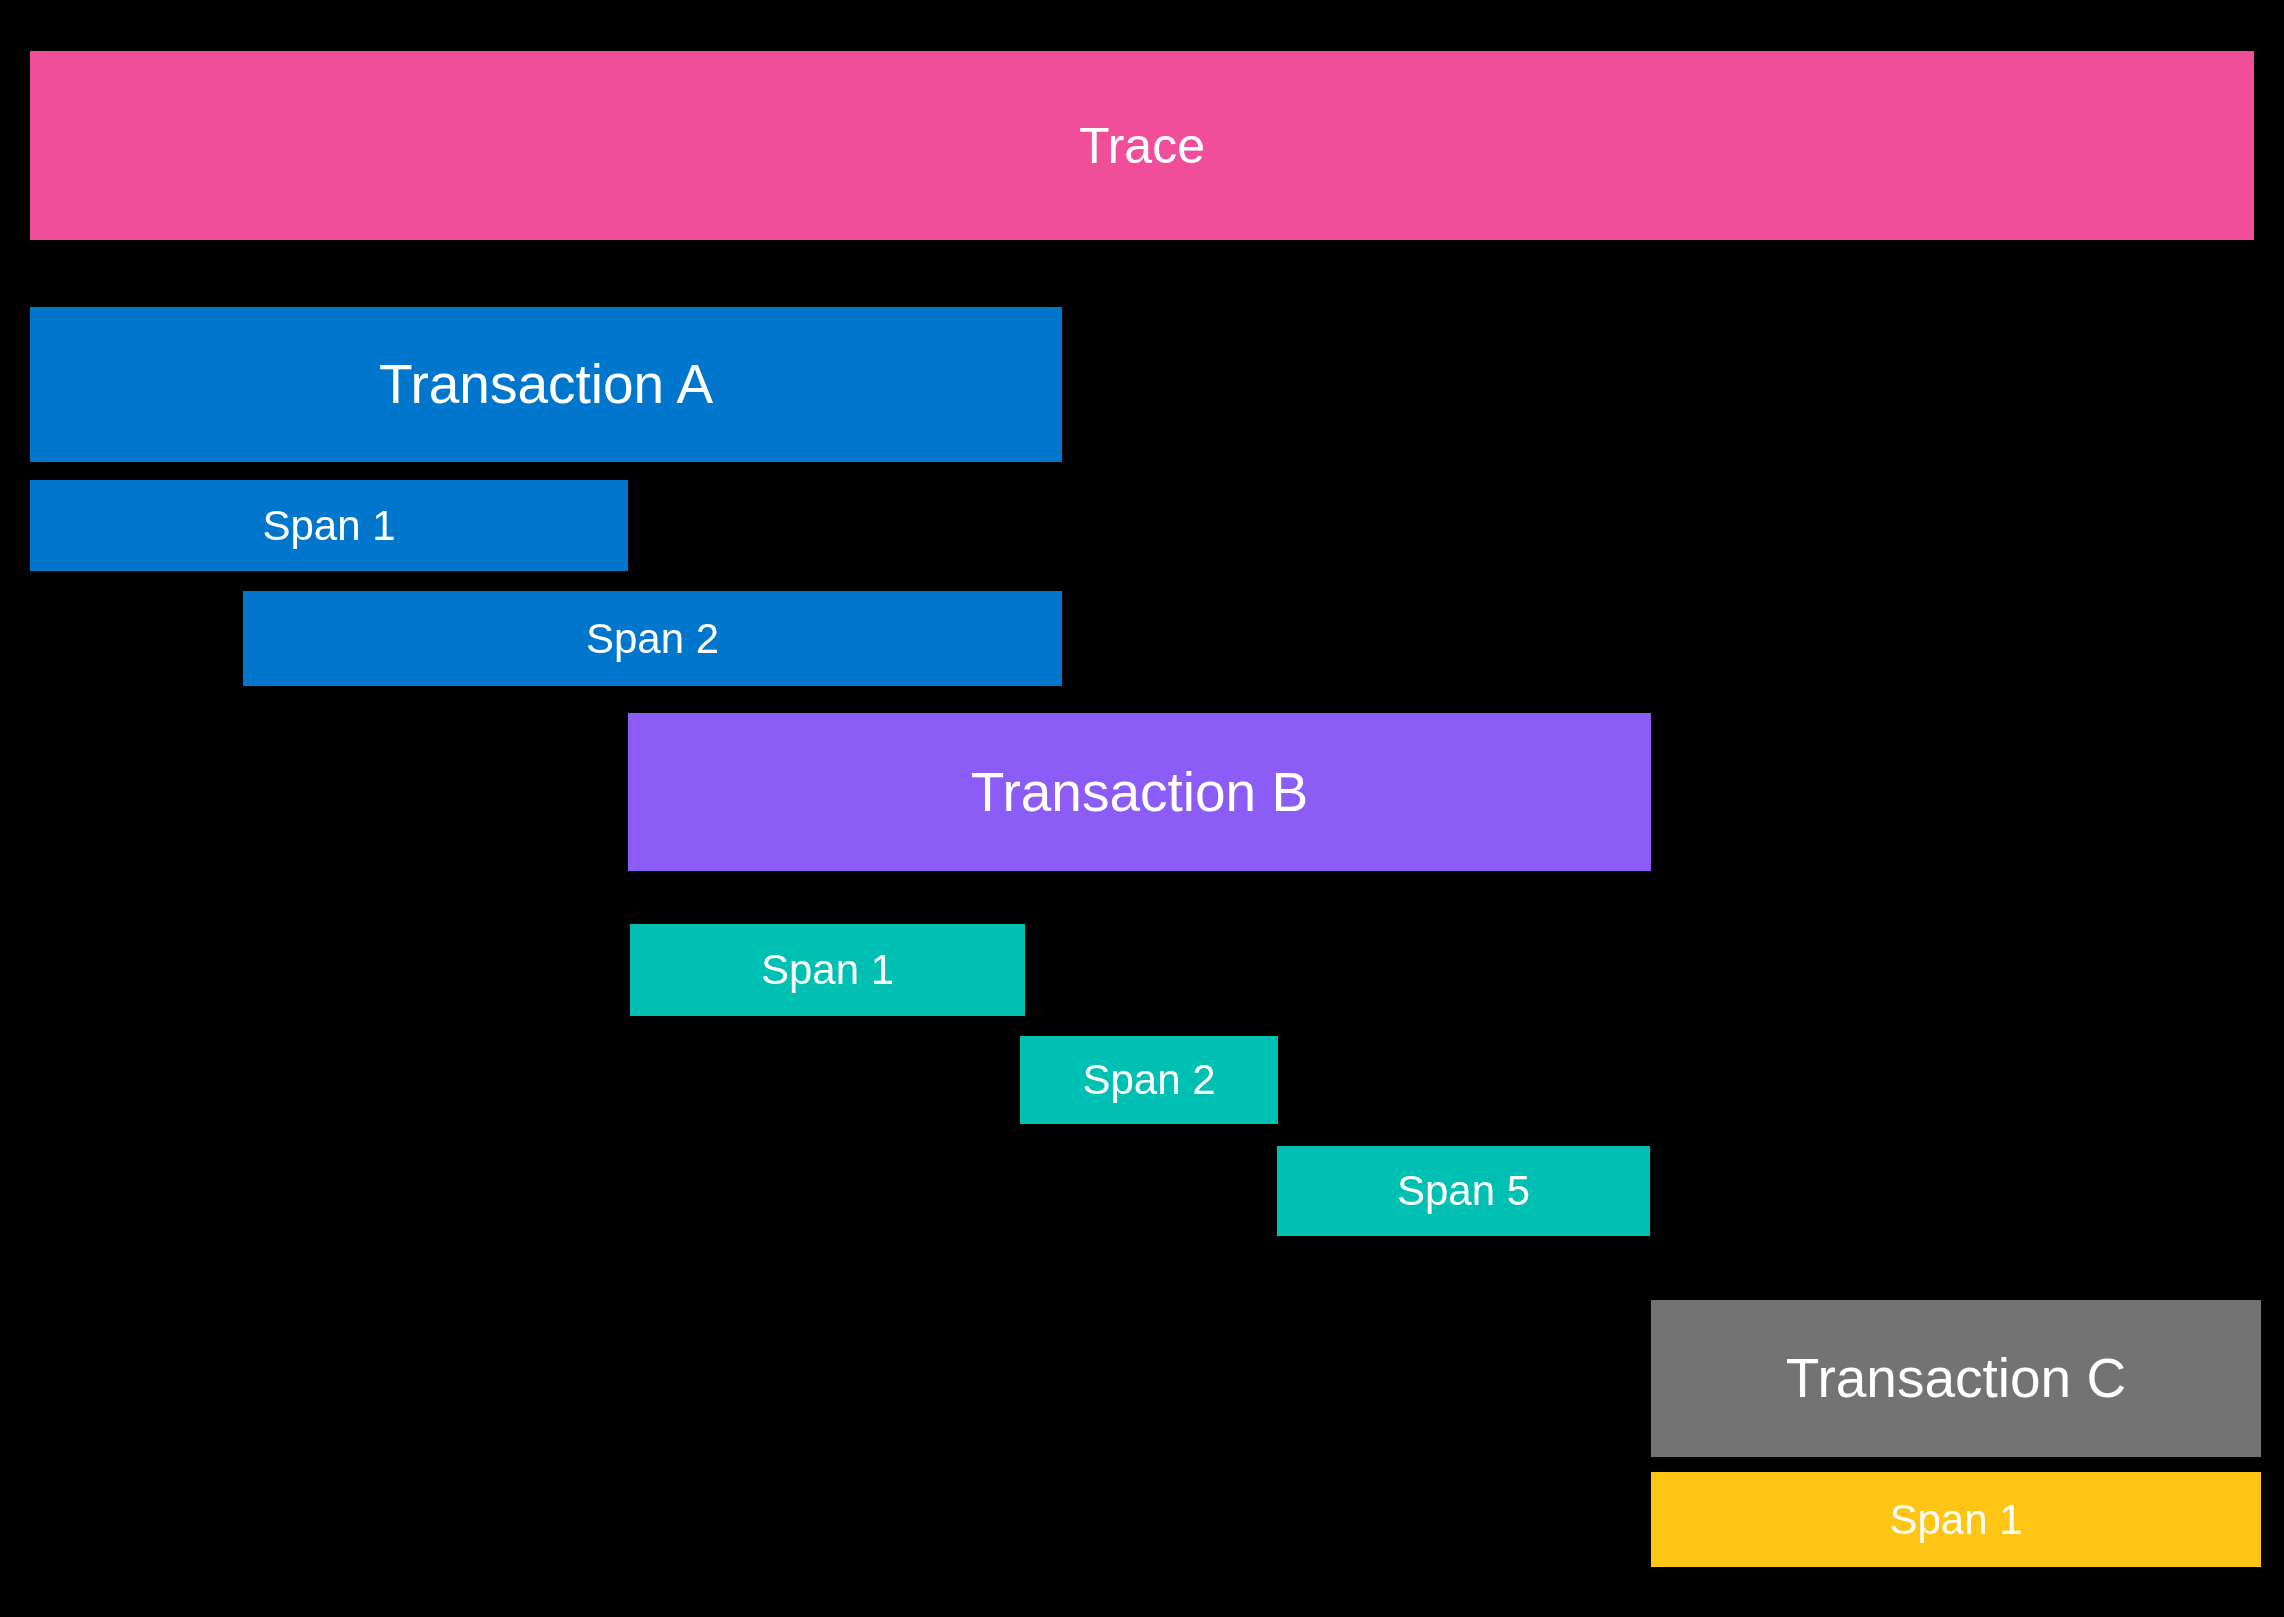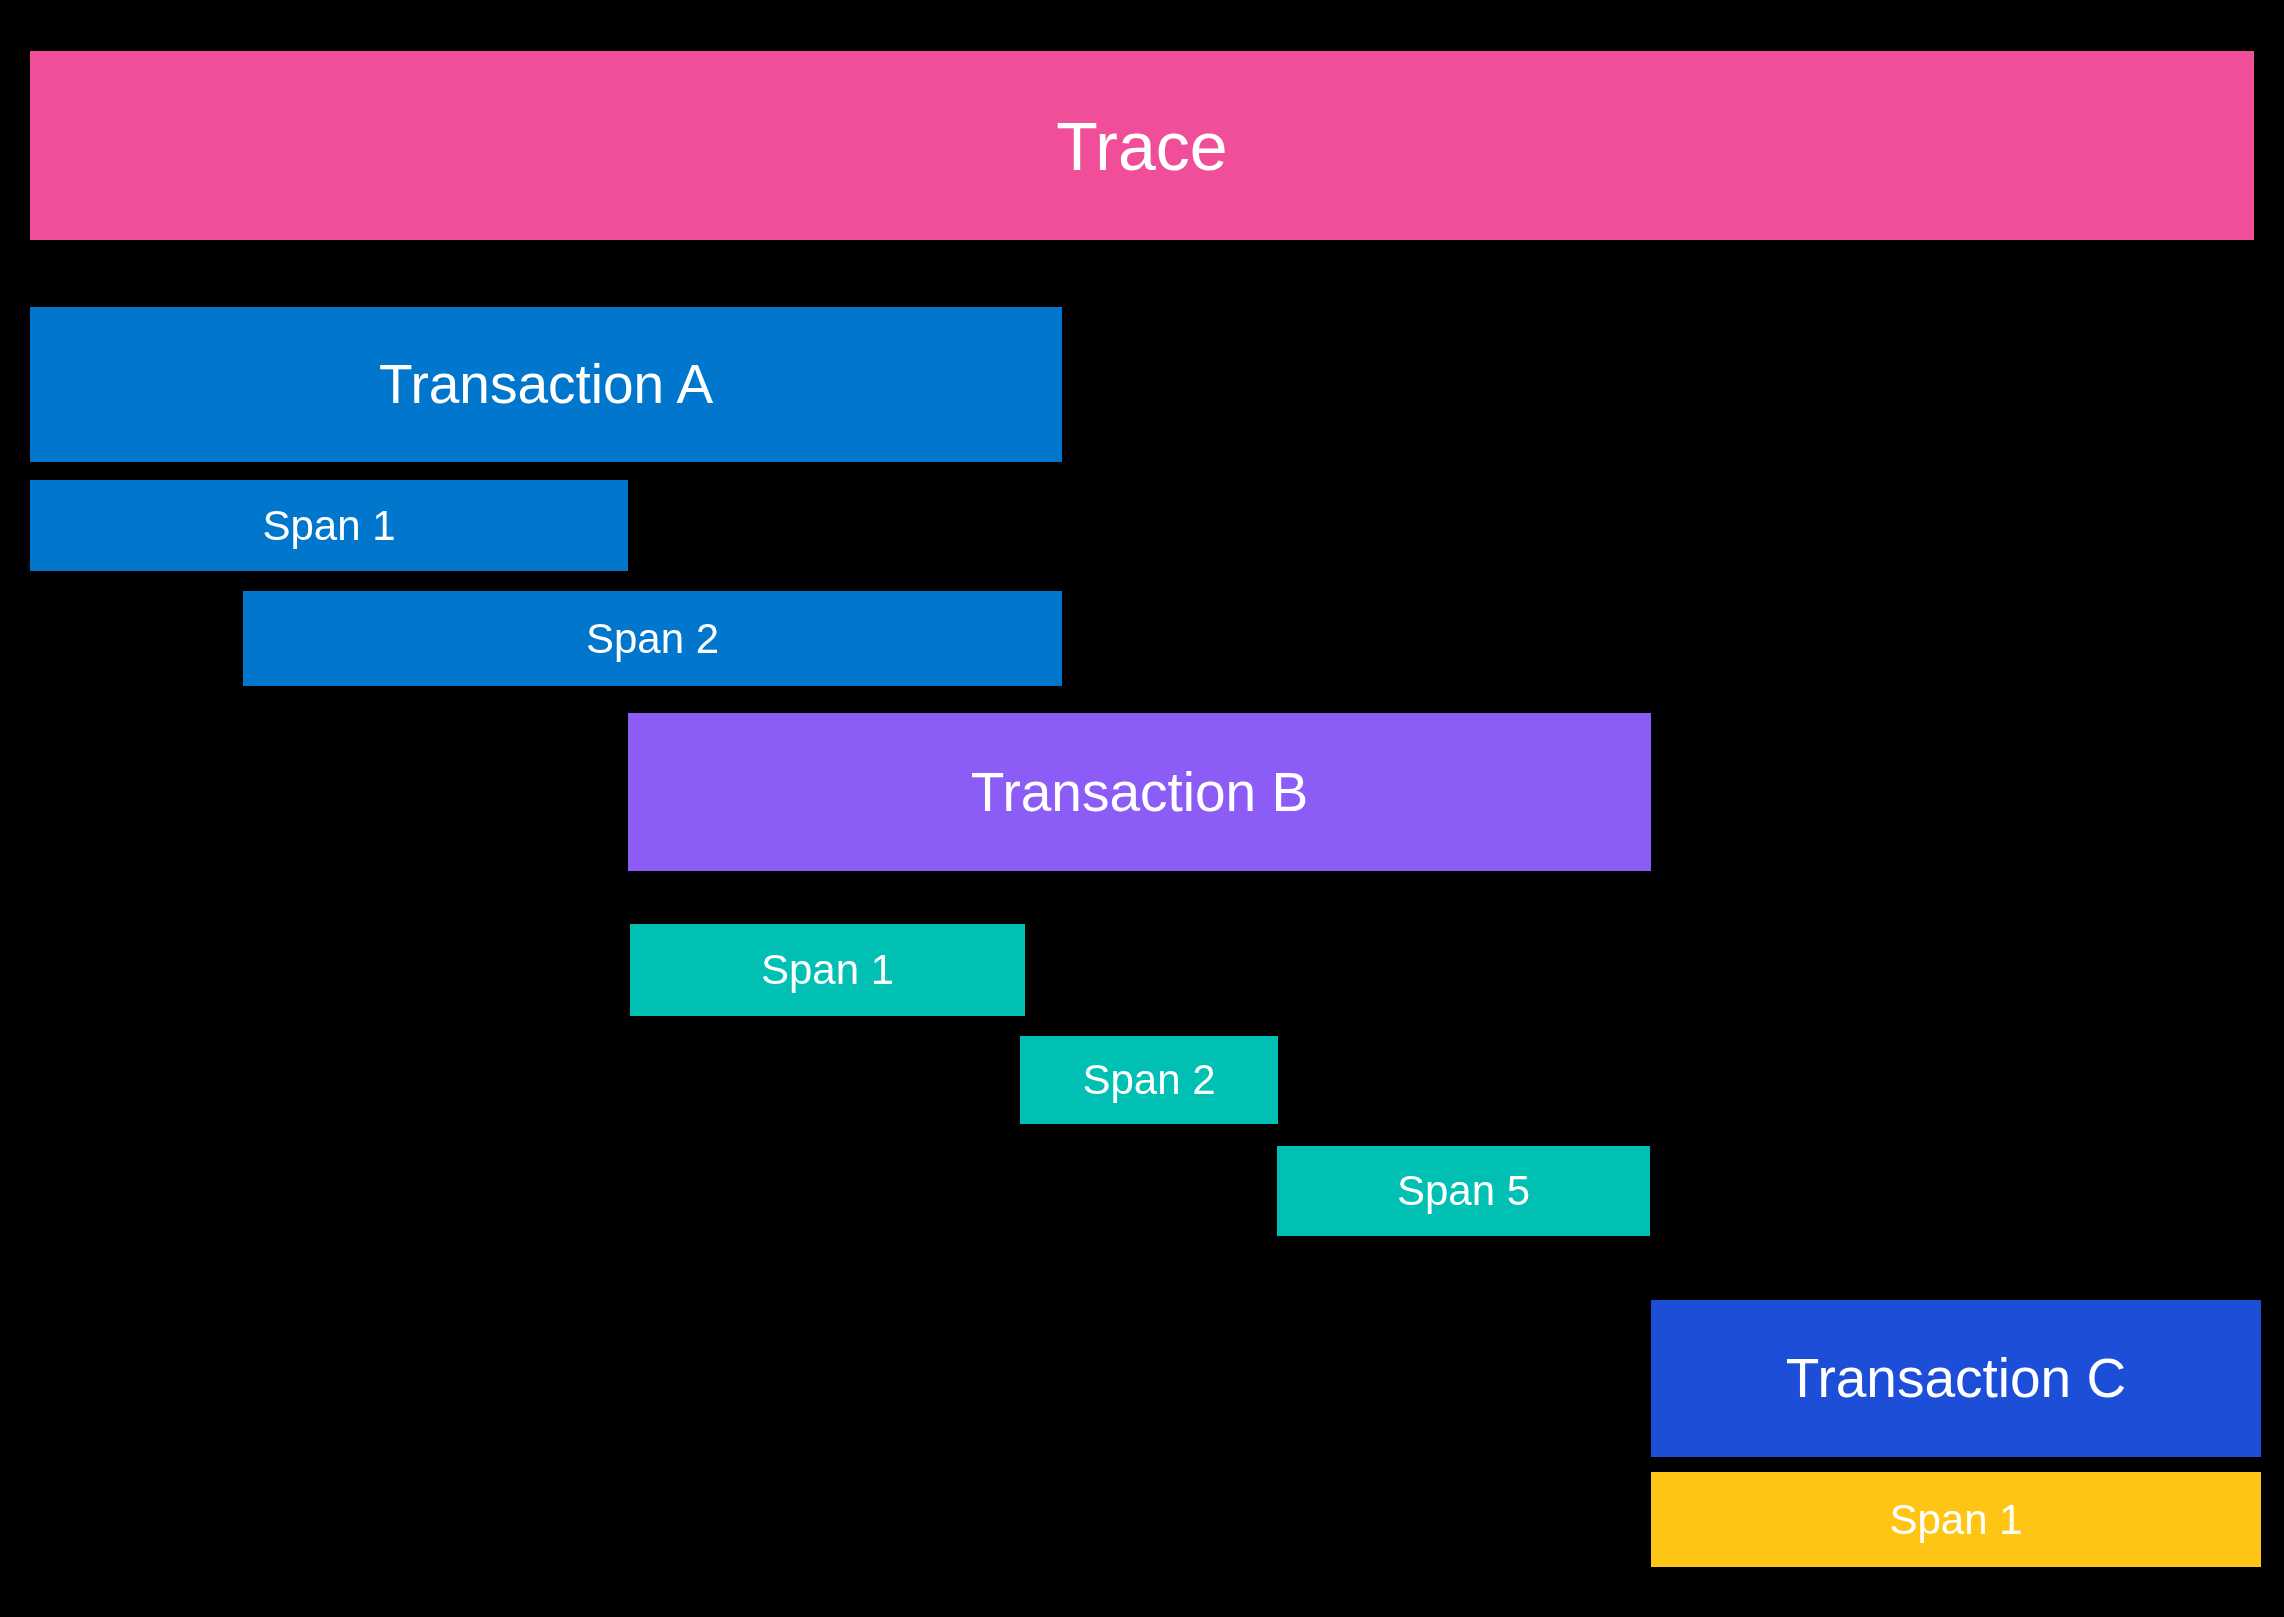--- a/index.html
+++ b/index.html
@@ -24,21 +24,21 @@
     align-items: center;
     justify-content: center;
     color: #ffffff;
     font-family: "Liberation Sans", sans-serif;
     font-weight: 400;
     line-height: 1;
     white-space: nowrap;
     box-sizing: border-box;
     user-select: none;
   }
-  .bar-trace        { font-size: 68px; }
+  .bar-trace        { font-size: 50px; }
   .bar-transaction  { font-size: 55px; align-items: center; }
   .bar-span         { font-size: 42px; text-align: center; }
 </style>
 </head>
 <body>
 
 <div id="canvas" style="width: 2284px; height: 1618px; background: rgb(0, 0, 0);">
     <div class="bar bar-trace" style="left: 30px; top: 51px; width: 2224px; height: 189px; background: rgb(240, 78, 152); color: rgb(255, 255, 255);">
       <span>Trace</span>
     </div>
@@ -56,20 +56,20 @@
     </div>
     <div class="bar bar-span" style="left: 630px; top: 924px; width: 395px; height: 92px; background: rgb(0, 191, 179); color: rgb(255, 255, 255);">
       <span>Span 1</span>
     </div>
     <div class="bar bar-span" style="left: 1020px; top: 1036px; width: 258px; height: 88px; background: rgb(0, 191, 179); color: rgb(255, 255, 255);">
       <span>Span 2</span>
     </div>
     <div class="bar bar-span" style="left: 1277px; top: 1146px; width: 373px; height: 90px; background: rgb(0, 191, 179); color: rgb(255, 255, 255);">
       <span>Span 5</span>
     </div>
-    <div class="bar bar-transaction" style="left: 1651px; top: 1300px; width: 610px; height: 157px; background: #1d4ed8; color: rgb(255, 255, 255);">
+    <div class="bar bar-transaction" style="left: 1651px; top: 1300px; width: 610px; height: 157px; background: #737373; color: rgb(255, 255, 255);">
       <span>Transaction C</span>
     </div>
     <div class="bar bar-span" style="left: 1651px; top: 1472px; width: 610px; height: 95px; background: rgb(254, 197, 20); color: rgb(255, 255, 255);">
       <span>Span 1</span>
     </div>
   </div>
 
 
 </body></html>

